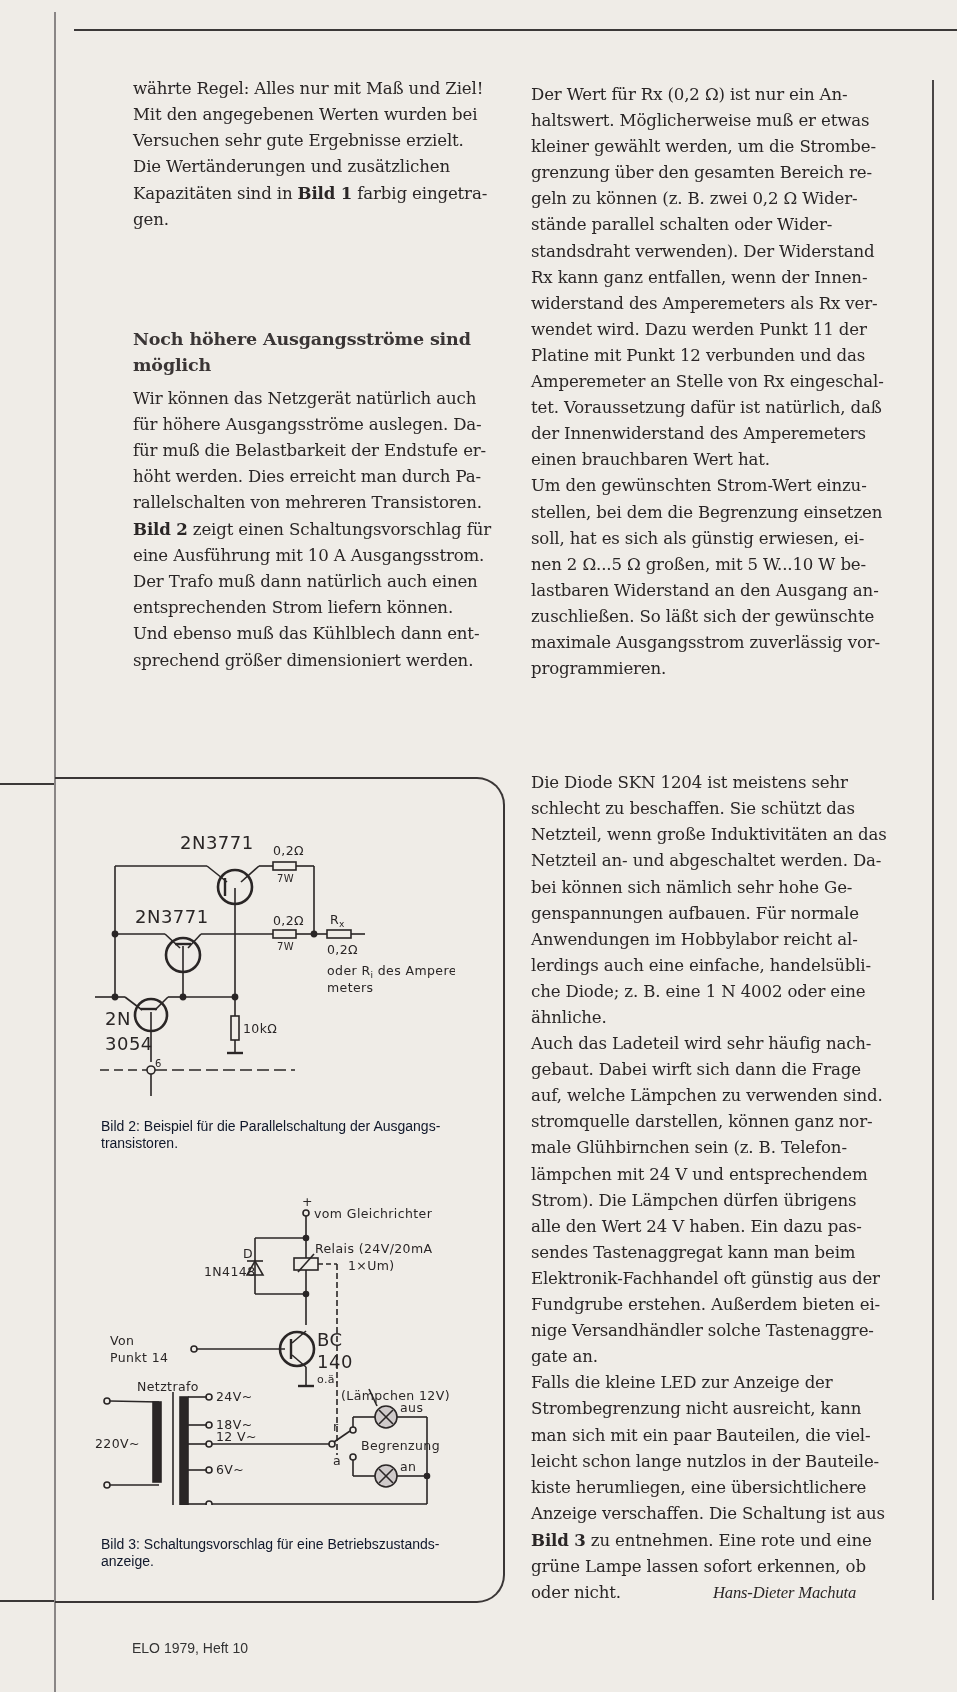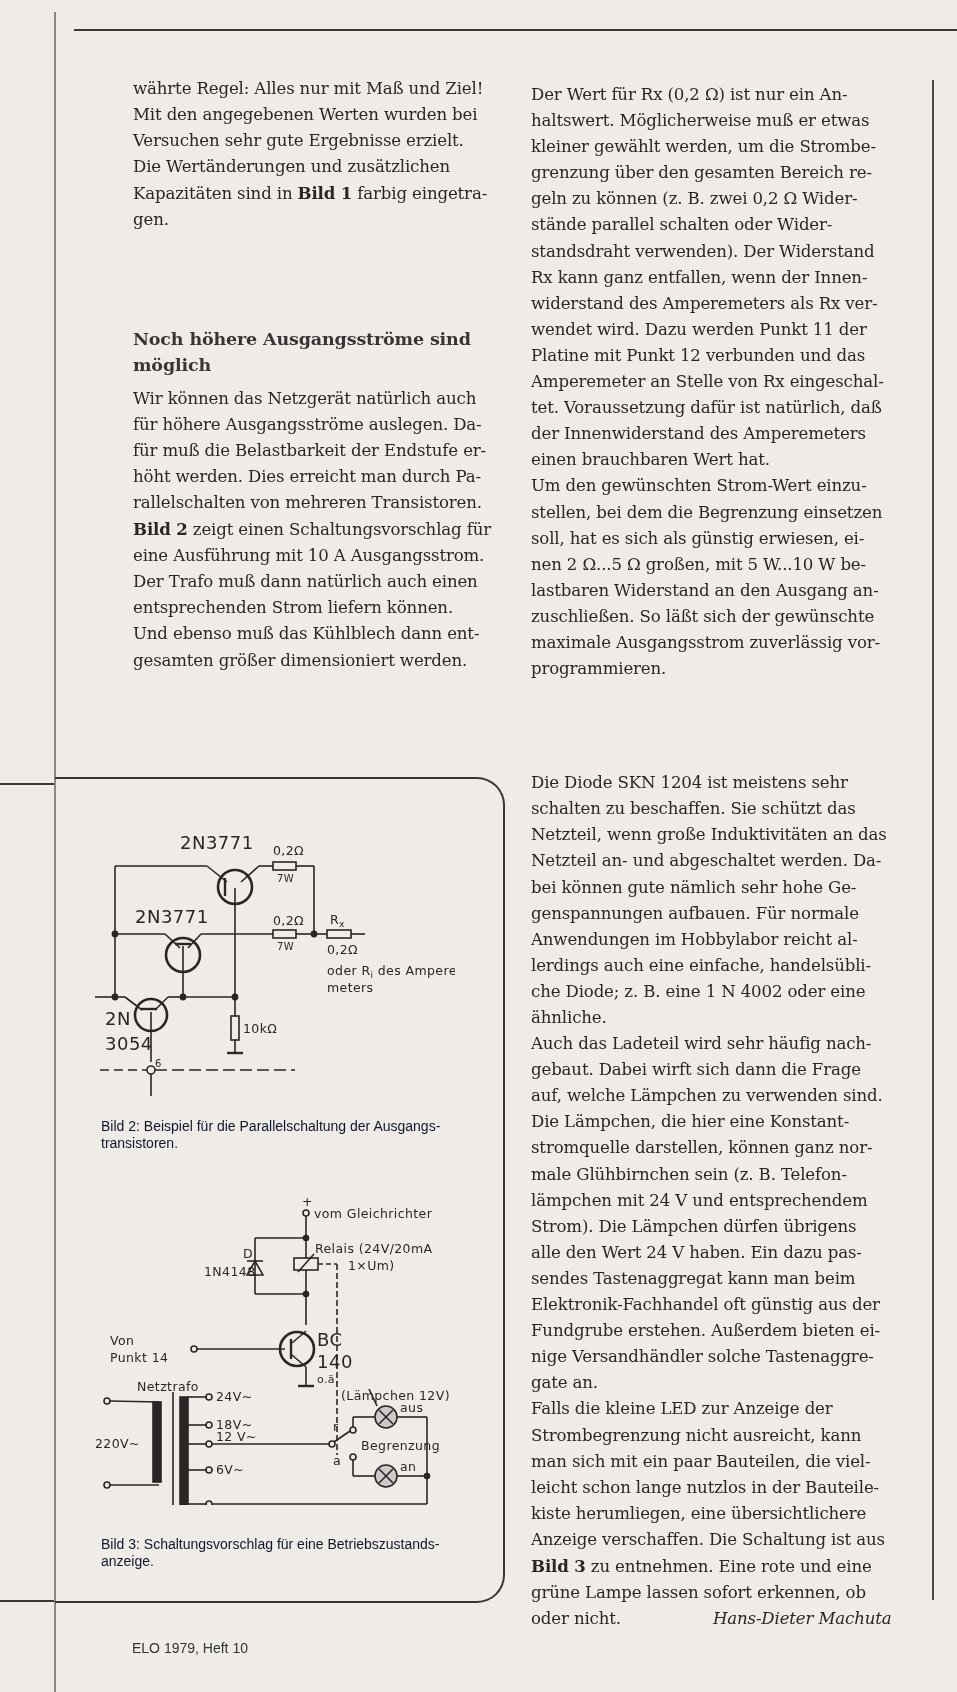--- a/index.html
+++ b/index.html
@@ -8,21 +8,21 @@
     background: #efece7;
     font-family: "DejaVu Serif", serif;
     color: #2a2626;
   }
   .rule-v { position: absolute; background: #5e5a5a; }
   .rule-h { position: absolute; background: #3b3838; }
   .col { position: absolute; font-size: 16.6px; line-height: 26.1px; letter-spacing: -0.15px; }
   .col p { margin: 0; white-space: pre; }
   .col h2 { margin: 0; font-size: 17.5px; line-height: 26px; font-weight: bold; color: #3a3535; white-space: pre; }
   .col h3 { margin: 0; font-size: 17px; line-height: 26px; font-weight: bold; color: #6a6464; white-space: pre; }
-  .sig { font-style: italic; }
+  .sig { font-style: italic; font-family: Liberation Serif, serif; }
   .figbox {
     position: absolute; left: 55px; top: 777px; width: 448px; height: 822px;
     border: 2px solid #3a3636; border-left: none; border-radius: 0 28px 28px 0;
   }
   .caption { position: absolute; font-family: "Liberation Sans", sans-serif; font-size: 14px; line-height: 17px; color: #0f172a; white-space: pre; }
   .footer { position: absolute; left: 132px; top: 1640px; font-family: "Liberation Sans", sans-serif; font-size: 14px; color: #333; }
   svg text { font-family: "DejaVu Sans", sans-serif; fill: #2a2626; }
   svg .lbl { font-size: 12.5px; letter-spacing: 0.4px; }
   svg .lblb { font-size: 18px; letter-spacing: 0.5px; }
 </style>
@@ -48,21 +48,21 @@
   <p>Wir können das Netzgerät natürlich auch</p>
   <p>für höhere Ausgangsströme auslegen. Da-</p>
   <p>für muß die Belastbarkeit der Endstufe er-</p>
   <p>höht werden. Dies erreicht man durch Pa-</p>
   <p>rallelschalten von mehreren Transistoren.</p>
   <p><b>Bild 2</b><span> zeigt einen Schaltungsvorschlag für</span></p>
   <p>eine Ausführung mit 10 A Ausgangsstrom.</p>
   <p>Der Trafo muß dann natürlich auch einen</p>
   <p>entsprechenden Strom liefern können.</p>
   <p>Und ebenso muß das Kühlblech dann ent-</p>
-  <p>gesamten größer dimensioniert werden.</p>
+  <p>sprechend größer dimensioniert werden.</p>
 </div>
 
 <div class="col" style="left:531px;top:82px;" id="rcol">
 <p>Der Wert für Rx (0,2 Ω) ist nur ein An-</p>
     <p>haltswert. Möglicherweise muß er etwas</p>
     <p>kleiner gewählt werden, um die Strombe-</p>
     <p>grenzung über den gesamten Bereich re-</p>
     <p>geln zu können (z. B. zwei 0,2 Ω Wider-</p>
     <p>stände parallel schalten oder Wider-</p>
     <p>standsdraht verwenden). Der Widerstand</p>
@@ -77,33 +77,32 @@
     <p>Um den gewünschten Strom-Wert einzu-</p>
     <p>stellen, bei dem die Begrenzung einsetzen</p>
     <p>soll, hat es sich als günstig erwiesen, ei-</p>
     <p>nen 2 Ω...5 Ω großen, mit 5 W...10 W be-</p>
     <p>lastbaren Widerstand an den Ausgang an-</p>
     <p>zuschließen. So läßt sich der gewünschte</p>
     <p>maximale Ausgangsstrom zuverlässig vor-</p>
     <p>programmieren.</p>
     <div style="height:88px"></div>
     <p>Die Diode SKN 1204 ist meistens sehr</p>
-    <p>schalten zu beschaffen. Sie schützt das</p>
+    <p>schlecht zu beschaffen. Sie schützt das</p>
     <p>Netzteil, wenn große Induktivitäten an das</p>
     <p>Netzteil an- und abgeschaltet werden. Da-</p>
-    <p>bei können gute nämlich sehr hohe Ge-</p>
+    <p>bei können sich nämlich sehr hohe Ge-</p>
     <p>genspannungen aufbauen. Für normale</p>
     <p>Anwendungen im Hobbylabor reicht al-</p>
     <p>lerdings auch eine einfache, handelsübli-</p>
     <p>che Diode; z. B. eine 1 N 4002 oder eine</p>
     <p>ähnliche.</p>
     <p>Auch das Ladeteil wird sehr häufig nach-</p>
     <p>gebaut. Dabei wirft sich dann die Frage</p>
     <p>auf, welche Lämpchen zu verwenden sind.</p>
-    <p>Die Lämpchen, die hier eine Konstant-</p>
     <p>stromquelle darstellen, können ganz nor-</p>
     <p>male Glühbirnchen sein (z. B. Telefon-</p>
     <p>lämpchen mit 24 V und entsprechendem</p>
     <p>Strom). Die Lämpchen dürfen übrigens</p>
     <p>alle den Wert 24 V haben. Ein dazu pas-</p>
     <p>sendes Tastenaggregat kann man beim</p>
     <p>Elektronik-Fachhandel oft günstig aus der</p>
     <p>Fundgrube erstehen. Außerdem bieten ei-</p>
     <p>nige Versandhändler solche Tastenaggre-</p>
     <p>gate an.</p>

